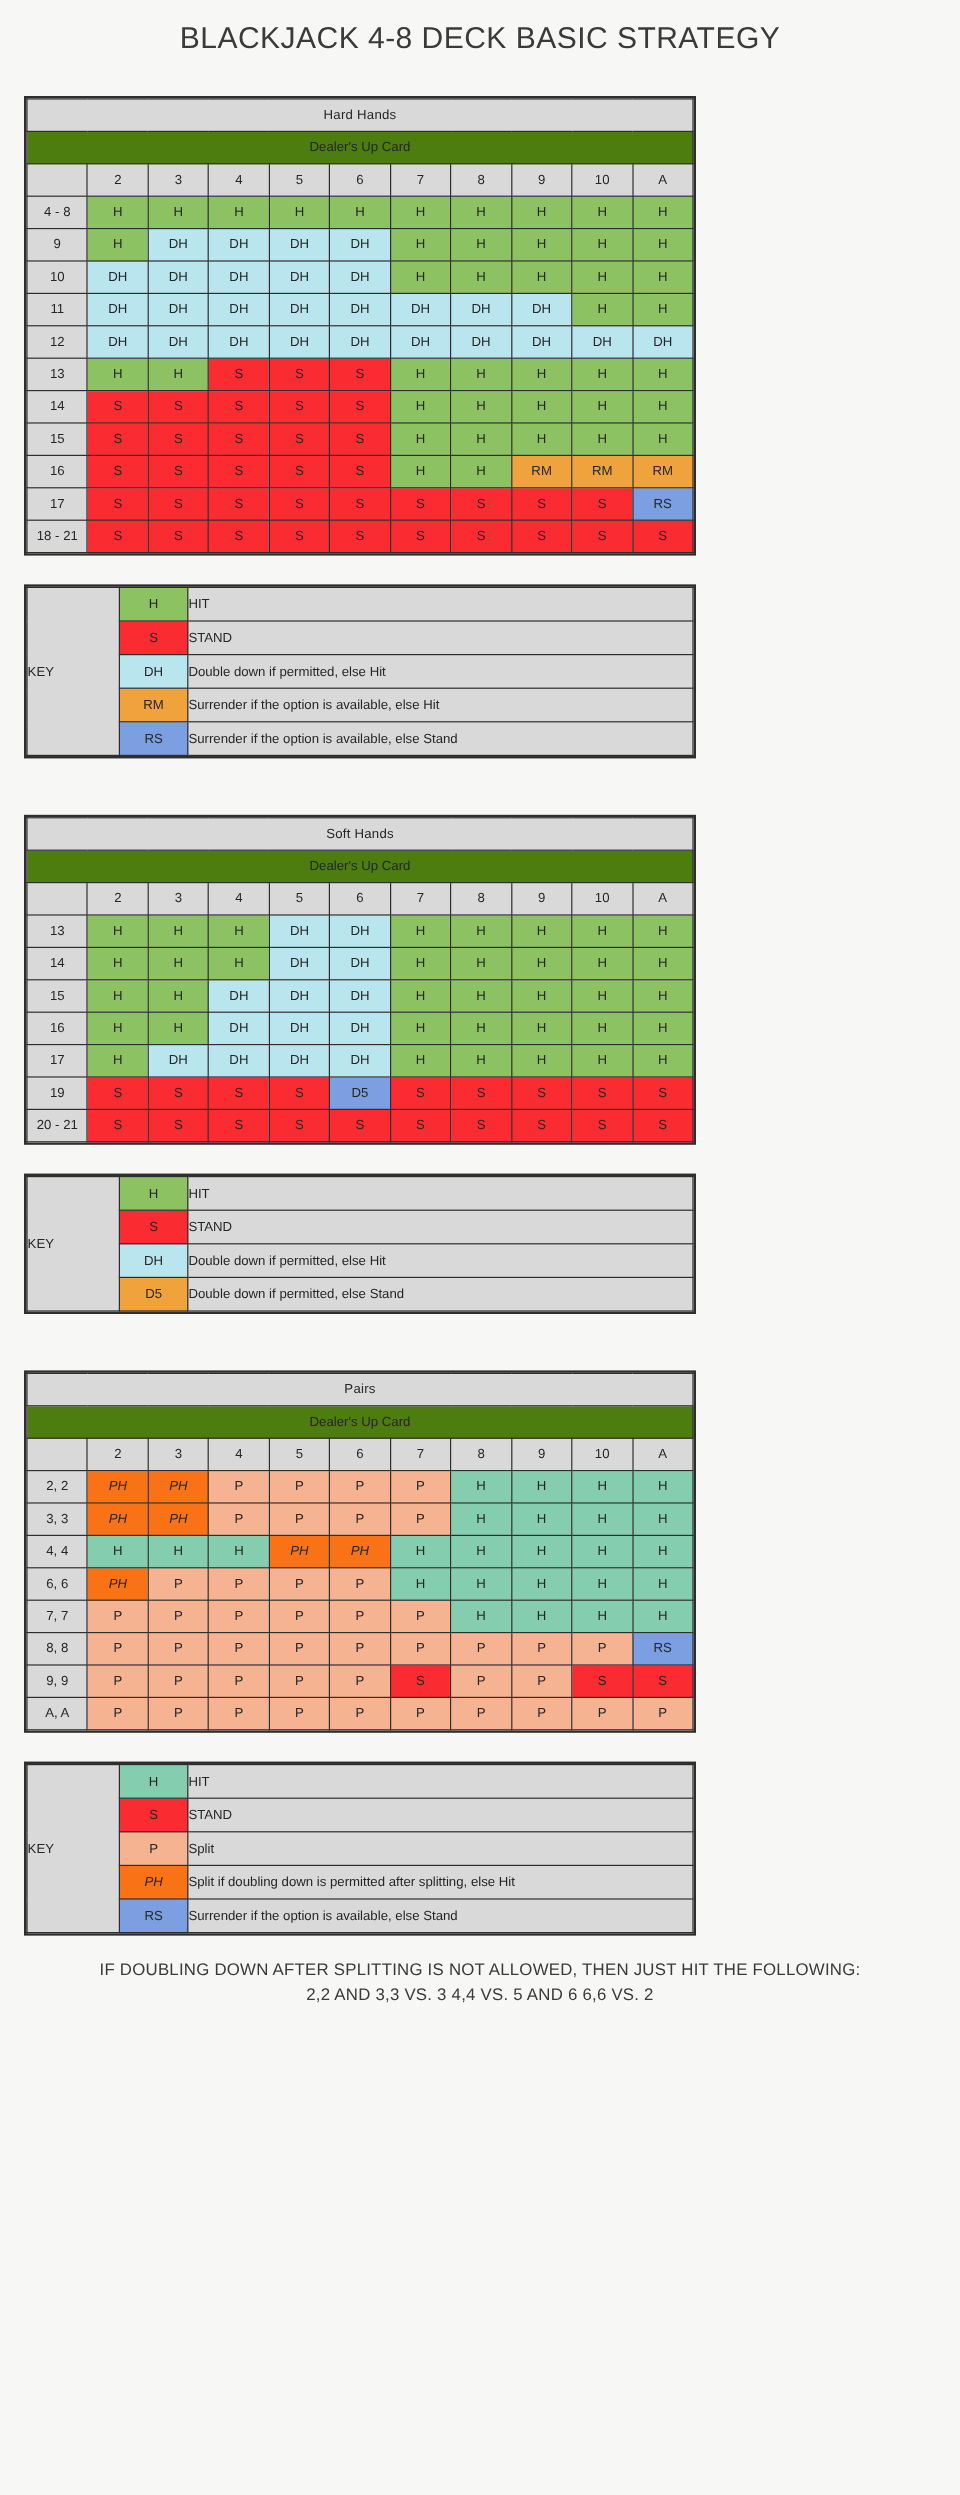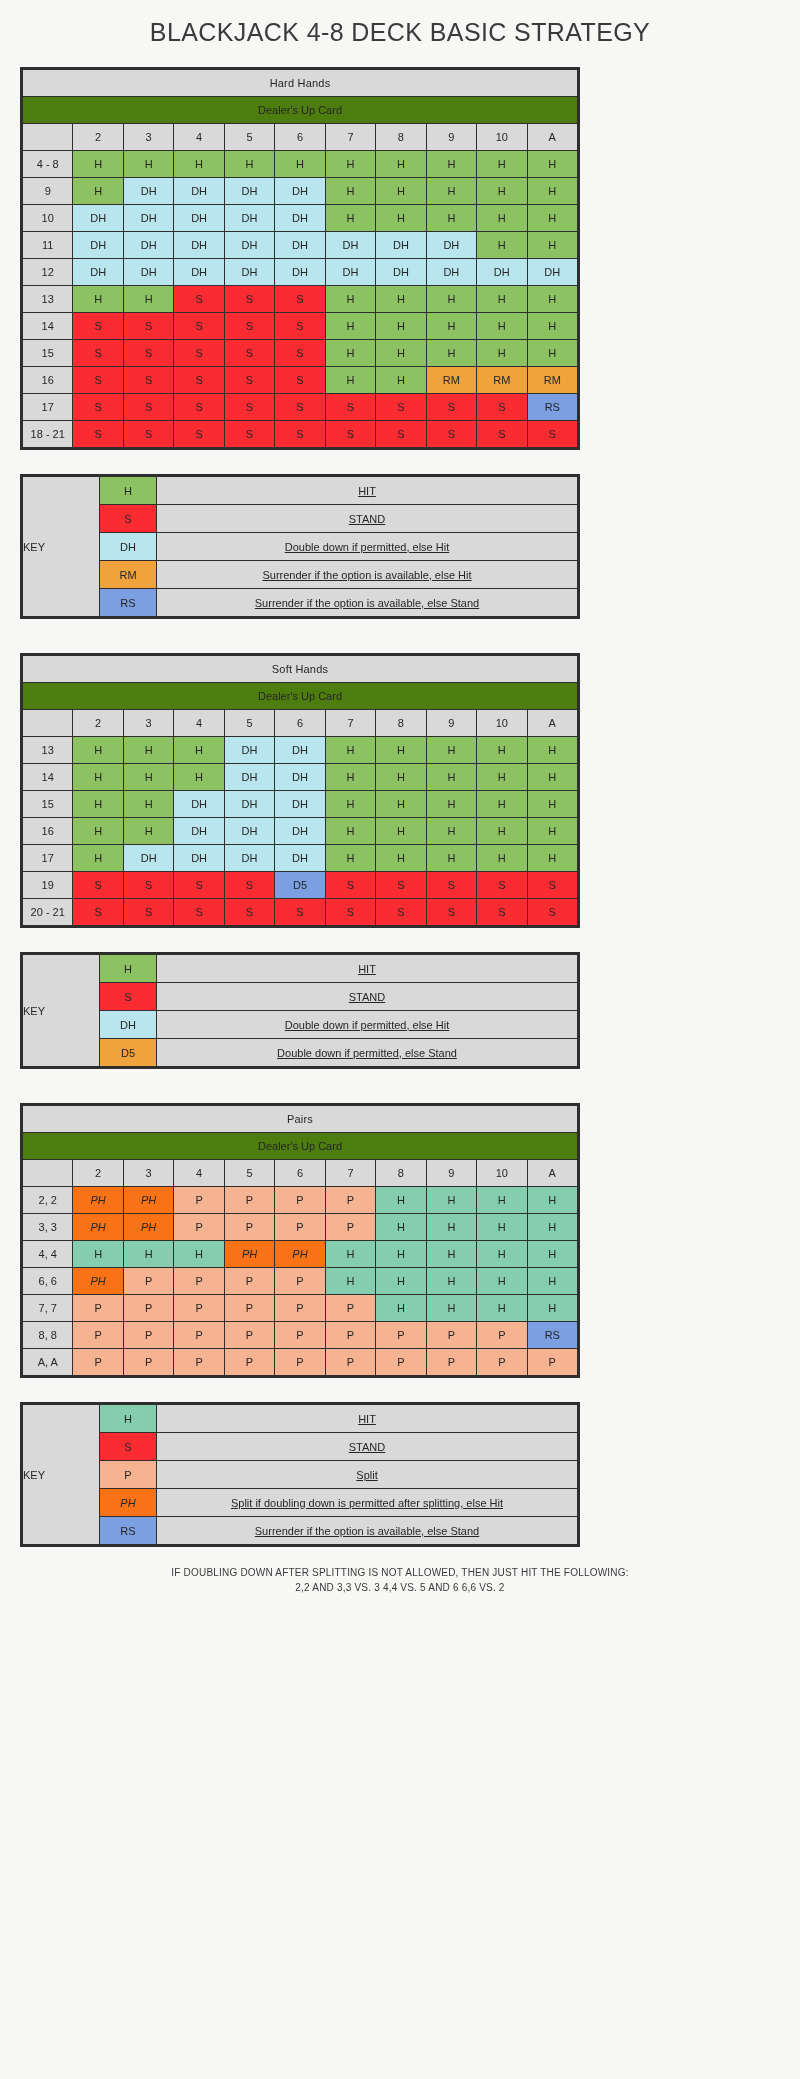--- a/index.html
+++ b/index.html
@@ -22,21 +22,21 @@
     text-align: center;
     font-size: 25px;
     font-weight: 400;
     letter-spacing: 0.4px;
     color: #3a3a3a;
     padding: 18px 0 16px 0;
     margin: 0;
   }
   .table-wrap {
     width: 560px;
-    margin: 4px auto 0 20px;
+    margin: 17px auto 0 20px;
     border: 2px solid #2e2e2e;
     background: #ffffff;
     box-sizing: border-box;
   }
   table.grid {
     border-collapse: collapse;
     width: 100%;
     table-layout: fixed;
   }
   table.grid td, table.grid th {
@@ -111,29 +111,28 @@
     font-size: 12px;
     border: none;
   }
   td.key-sym {
     width: 56px;
     text-align: center;
     font-size: 11px;
   }
   td.key-desc {
     background: #d9d9d9;
-    text-align: center;
+    text-align: left;
     padding-left: 8px;
     font-size: 12px;
-    text-decoration: underline;
   }
   .spacer-lg { height: 30px; }
   .footer {
     text-align: center;
-    font-size: 10px;
+    font-size: 14px;
     color: #3a3a3a;
     line-height: 1.5;
     padding: 18px 20px 6px 20px;
     letter-spacing: 0.2px;
   }
 </style>
 </head>
 <body>
 
 <div class="page">
@@ -576,20 +575,33 @@
             <td class="a-P">P</td>
             <td class="a-P">P</td>
             <td class="a-P">P</td>
             <td class="a-P">P</td>
             <td class="a-P">P</td>
             <td class="a-P">P</td>
             <td class="a-P">P</td>
             <td class="a-RS">RS</td>
           </tr>
           <tr>
+            <td class="row-label">9, 9</td>
+            <td class="a-P">P</td>
+            <td class="a-P">P</td>
+            <td class="a-P">P</td>
+            <td class="a-P">P</td>
+            <td class="a-P">P</td>
+            <td class="a-SP">S</td>
+            <td class="a-P">P</td>
+            <td class="a-P">P</td>
+            <td class="a-SP">S</td>
+            <td class="a-SP">S</td>
+          </tr>
+          <tr>
             <td class="row-label">A, A</td>
             <td class="a-P">P</td>
             <td class="a-P">P</td>
             <td class="a-P">P</td>
             <td class="a-P">P</td>
             <td class="a-P">P</td>
             <td class="a-P">P</td>
             <td class="a-P">P</td>
             <td class="a-P">P</td>
             <td class="a-P">P</td>

